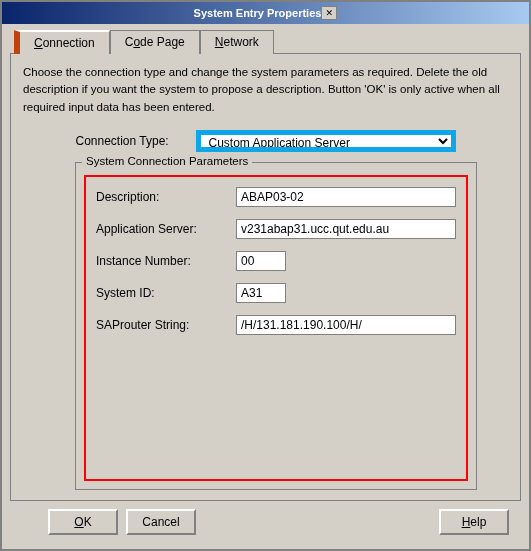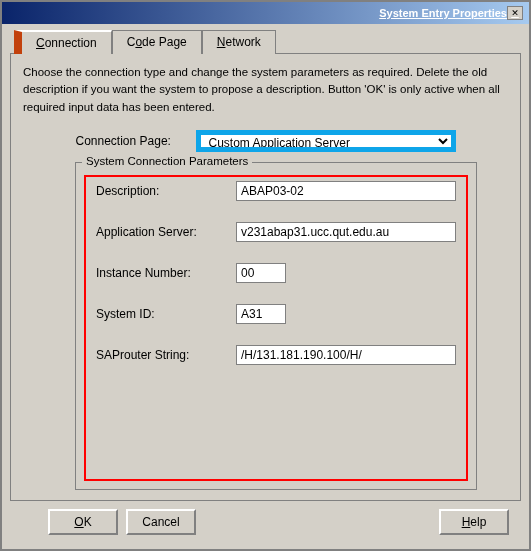--- a/index.html
+++ b/index.html
@@ -18,24 +18,23 @@
       border: 2px solid #808080;
       display: flex;
       flex-direction: column;
     }
     .title-bar {
       background: linear-gradient(to right, #0a246a, #a6caf0);
       color: white;
       padding: 3px 6px;
       display: flex;
       align-items: center;
-      justify-content: flex-end;
+      justify-content: center;
       height: 22px;
       flex-shrink: 0;
-      text-decoration: underline;
     }
     .title-bar-text {
       font-size: 11px;
       font-weight: bold;
     }
     .title-bar-controls {
       display: flex;
       gap: 2px;
     }
     .title-btn {
@@ -68,21 +67,21 @@
       border: 1px solid #808080;
       border-bottom: none;
       cursor: pointer;
       font-size: 12px;
       position: relative;
       z-index: 1;
     }
     .tab.active {
       background: #d4d0c8;
       border-top: 2px solid #ffffff;
-      border-left: 8px solid #c2410c;
+      border-left: 6px solid #c2410c;
       border-right: 1px solid #808080;
       z-index: 2;
     }
     .tab-underline {
       text-decoration: underline;
     }
     
     .tab-panel {
       background: #d4d0c8;
       border: 1px solid #808080;
@@ -125,24 +124,24 @@
       margin-left: 6px;
       color: #000;
       margin-top: -8px;
       background: #d4d0c8;
       width: fit-content;
     }
     
     .red-border-area {
       margin: 8px 8px 8px 8px;
       border: 2px solid red;
-      padding: 4px 10px;
-      display: flex;
-      flex-direction: column;
-      gap: 21px;
+      padding: 10px 10px;
+      display: flex;
+      flex-direction: column;
+      gap: 12px;
       flex: 1;
     }
     .field-row {
       display: flex;
       align-items: center;
     }
     .field-label {
       min-width: 140px;
       font-size: 12px;
       color: #000;
@@ -220,21 +219,21 @@
       </div>
       <div class="tab">
         <span><span class="tab-underline">N</span>etwork</span>
       </div>
     </div>
 
     <div class="tab-panel">
       <p class="description-text">Choose the connection type and change the system parameters as required. Delete the old description if you want the system to propose a description. Button 'OK' is only active when all required input data has been entered.</p>
 
       <div class="conn-type-row">
-        <span class="conn-type-label">Connection Page:</span>
+        <span class="conn-type-label">Connection Type:</span>
         <div class="select-wrapper">
           <select class="styled-select">
             <option>Custom Application Server</option>
           </select>
         </div>
       </div>
 
       <div class="params-group">
         <span class="params-group-legend">System Connection Parameters</span>
 

